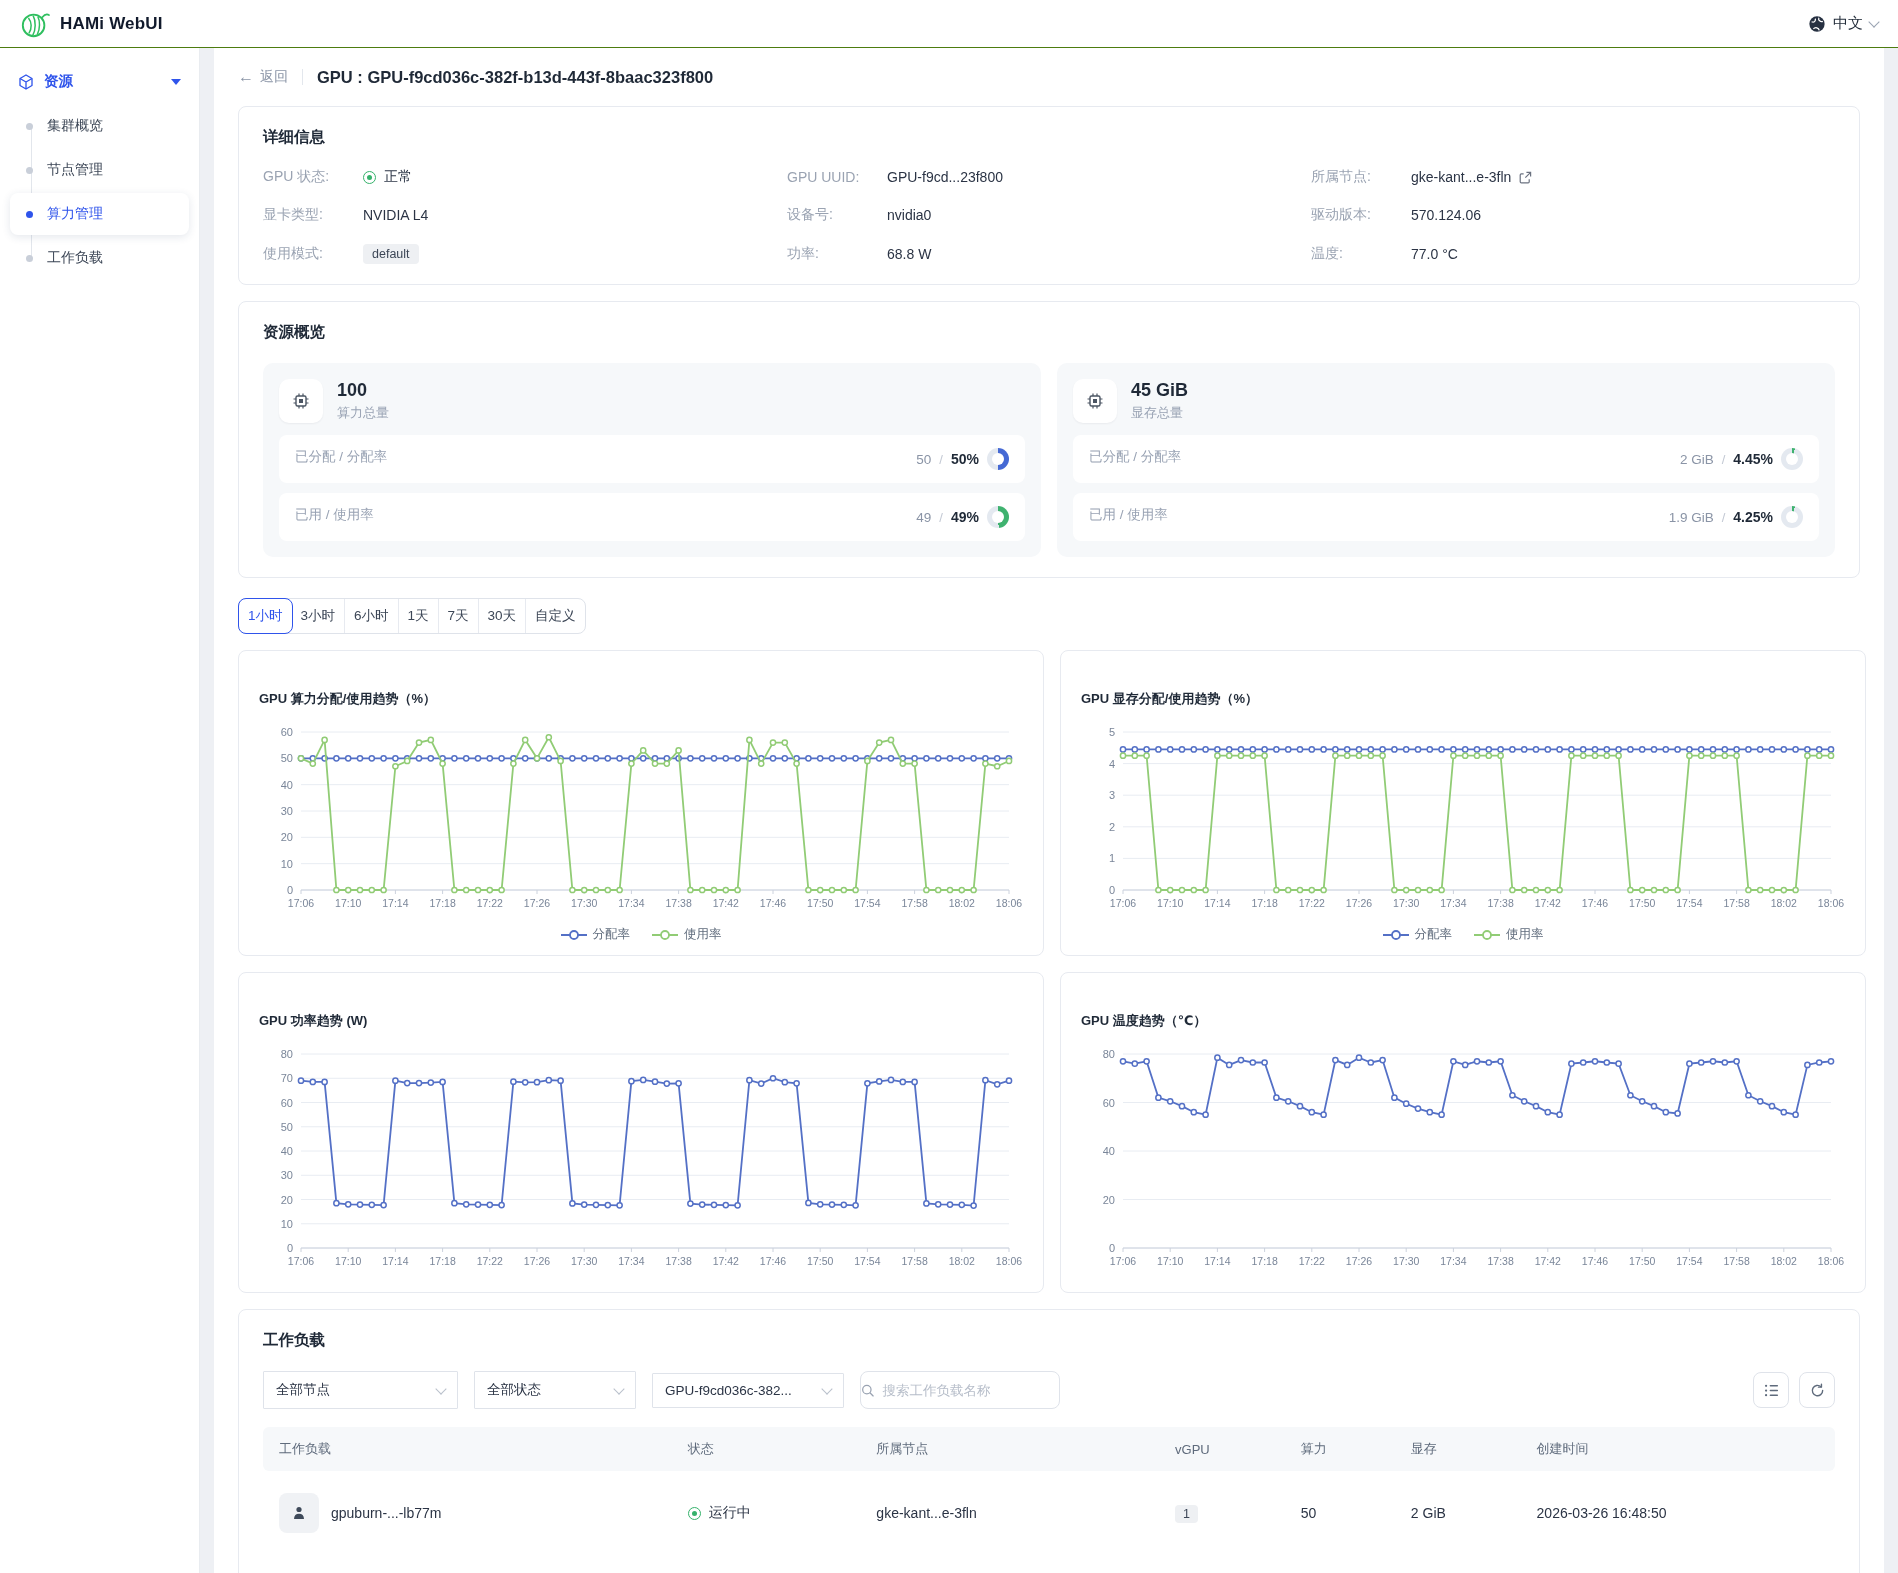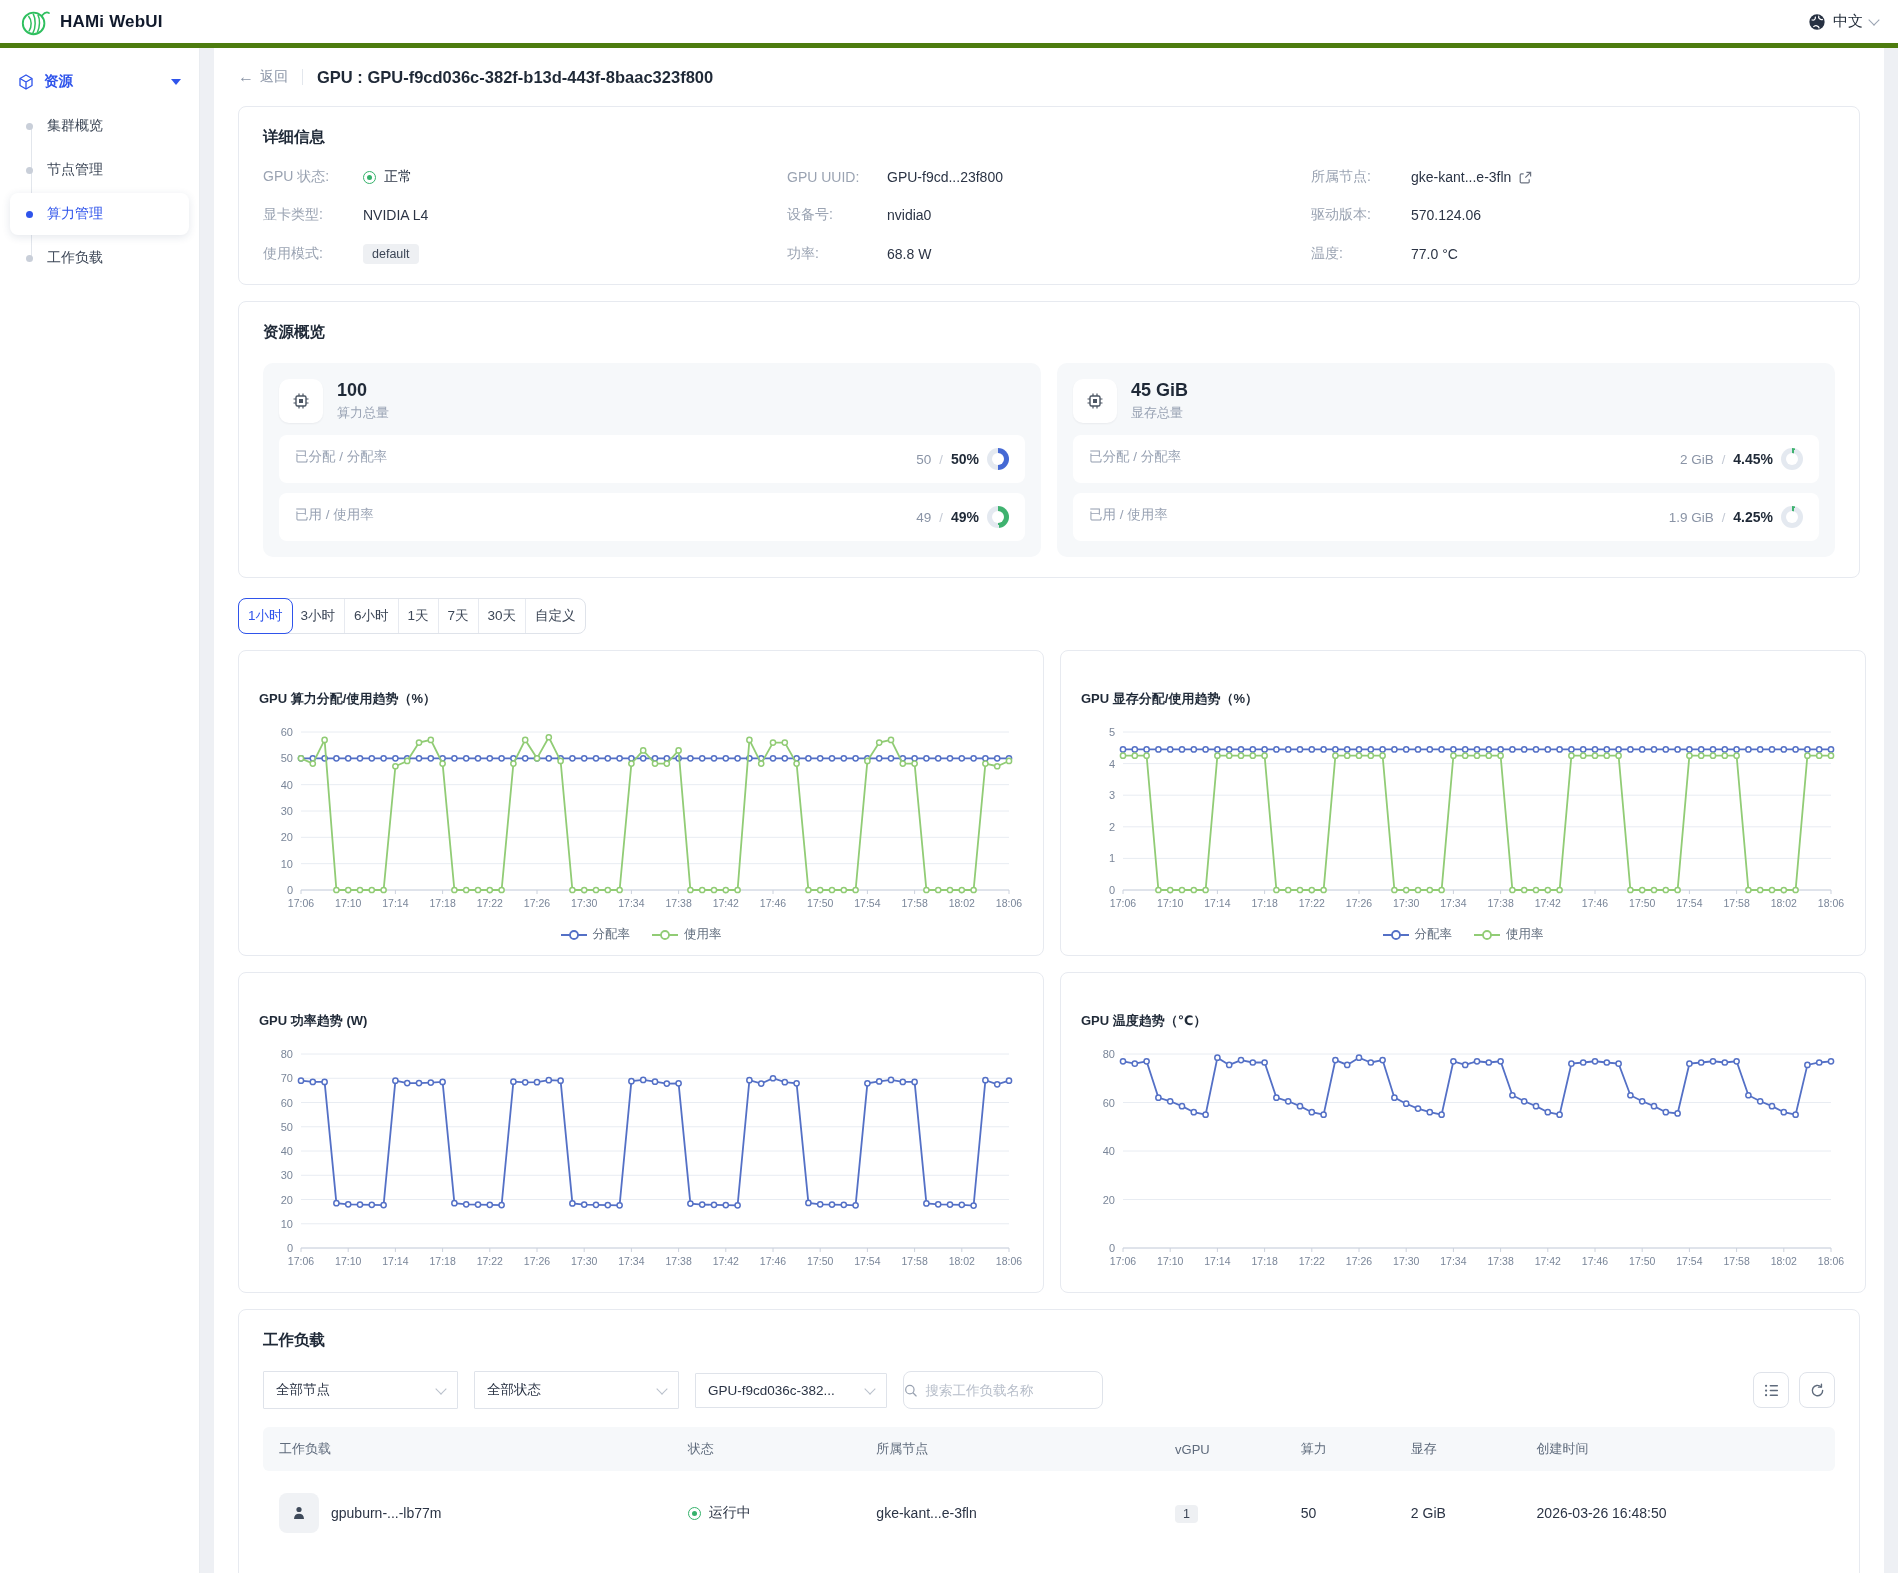--- a/index.html
+++ b/index.html
@@ -1,19 +1,19 @@
 <!DOCTYPE html>
 <html><head>
 <meta charset="utf-8">
 <style>
   * { margin:0; padding:0; box-sizing:border-box; }
   html,body { width:1898px; height:1573px; background:#eef0f4; font-family:"Liberation Sans","DejaVu Sans",sans-serif; color:#2b3445; overflow:hidden; }
 
   
-  .app-header { position:fixed; top:0; left:0; right:0; height:48px; background:#fff; border-bottom:5px solid #4d7c0f; display:flex; align-items:center; justify-content:space-between; padding:0 20px; z-index:10; }
+  .app-header { position:fixed; top:0; left:0; right:0; height:48px; background:#fff; border-bottom:1px solid #4d7c0f; display:flex; align-items:center; justify-content:space-between; padding:0 20px; z-index:10; }
   .logo-wrap { display:flex; align-items:center; gap:10px; }
   .logo-wrap svg { display:block; }
   .app-title { font-size:17px; font-weight:700; color:#111a2c; letter-spacing:.2px; }
   .lang-switch { display:flex; align-items:center; gap:7px; cursor:pointer; }
   .lang-label { font-size:15px; color:#1f2937; }
   .chev { width:8px; height:8px; border-right:1.6px solid #9aa3b2; border-bottom:1.6px solid #9aa3b2; transform:rotate(45deg); margin-top:-4px; }
 
   
   .sidebar { position:fixed; top:48px; left:0; bottom:0; width:200px; background:#fff; border-right:1px solid #e9ecf0; padding-top:14px; }
   .side-section { display:flex; align-items:center; gap:10px; padding:10px 18px; cursor:pointer; }
@@ -917,21 +917,21 @@
       </div>
 
     <section class="card">
       <div class="card-title">工作负载</div>
 
       <div class="filters">
         <div class="select-box" style="width:195px">
           <span>全部节点</span>
           <span class="chev"></span>
         </div>
-        <div class="select-box" style="width:205px">
+        <div class="select-box" style="width:162px">
           <span>全部状态</span>
           <span class="chev"></span>
         </div>
         <div class="select-box" style="width:192px">
           <span>GPU-f9cd036c-382...</span>
           <span class="chev"></span>
         </div>
         <div class="search-box">
           <svg width="15" height="15" viewBox="0 0 16 16">
             <circle cx="7" cy="7" r="5" fill="none" stroke="#9aa3b2" stroke-width="1.5"></circle>

